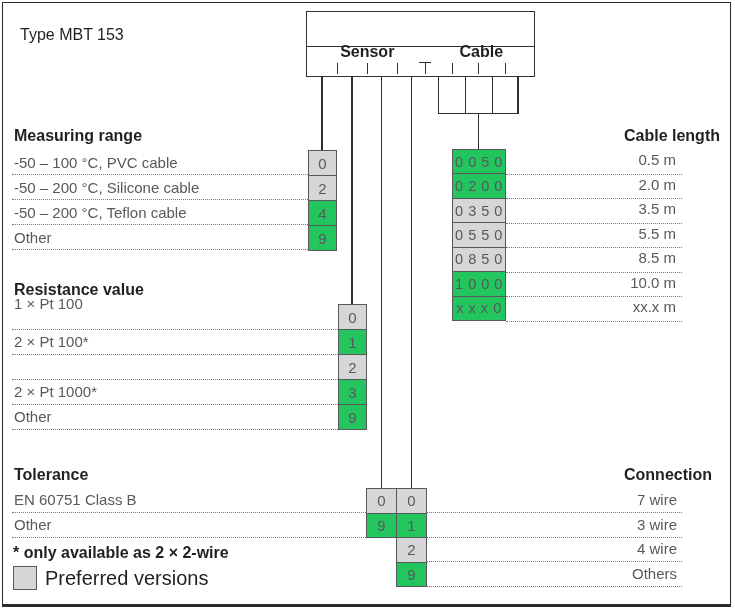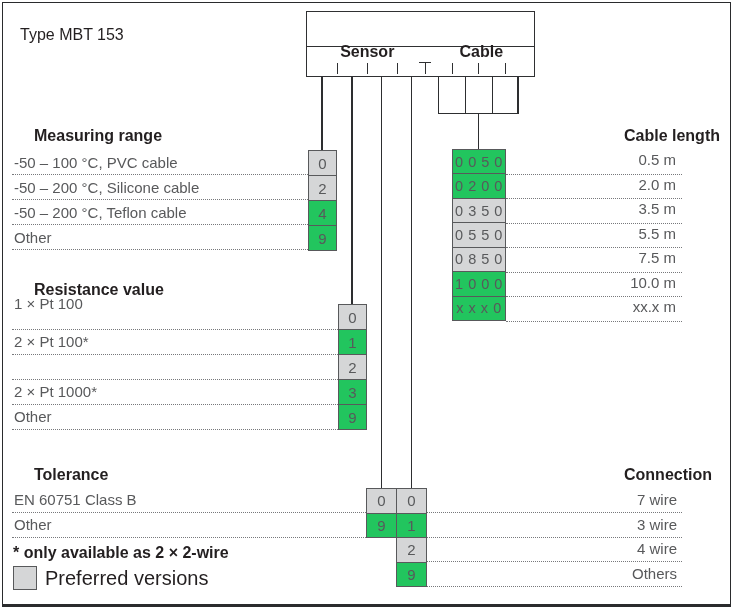--- a/index.html
+++ b/index.html
@@ -33,21 +33,20 @@
   .codebar { position:relative; height:27px; }
   .tick { position:absolute; bottom:0; width:1.5px; height:11px; background:#2f3032; }
   .tick-cap { position:absolute; bottom:11px; left:112px; width:12px; height:1.5px; background:#2f3032; }
   
   .vline { position:absolute; width:1.5px; background:#2d2e30; }
   .hline { position:absolute; height:1.5px; background:#2d2e30; }
   
   .sec-h {
     position:absolute; font-size:16px; font-weight:bold; color:var(--heading,#231f20);
     white-space:nowrap;
-    margin-left:20px;
   }
   
   .row-label {
     position:absolute; font-size:15px; color:var(--text-gray,#58595b);
     white-space:nowrap; line-height:25px; height:25px;
   }
   .row-label.rt { text-align:right; }
   
   .dot { position:absolute; height:0; border-top:1px dotted #77787b; }
   
@@ -138,21 +137,21 @@
     <div class="cell preferred">0 3 5 0</div>
     <div class="cell preferred">0 5 5 0</div>
     <div class="cell preferred">0 8 5 0</div>
     <div class="cell">1 0 0 0</div>
     <div class="cell">x x x 0</div>
   </div>
   <div class="row-label rt" style="right:59px;top:148px;height:24.5px;line-height:24.5px">0.5 m</div>
   <div class="row-label rt" style="right:59px;top:172.5px;height:24.5px;line-height:24.5px">2.0 m</div>
   <div class="row-label rt" style="right:59px;top:197px;height:24.5px;line-height:24.5px">3.5 m</div>
   <div class="row-label rt" style="right:59px;top:221.5px;height:24.5px;line-height:24.5px">5.5 m</div>
-  <div class="row-label rt" style="right:59px;top:246px;height:24.5px;line-height:24.5px">7.5 m</div>
+  <div class="row-label rt" style="right:59px;top:246px;height:24.5px;line-height:24.5px">8.5 m</div>
   <div class="row-label rt" style="right:59px;top:270.5px;height:24.5px;line-height:24.5px">10.0 m</div>
   <div class="row-label rt" style="right:59px;top:295px;height:24.5px;line-height:24.5px">xx.x m</div>
   <div class="dot" style="left:506px;top:173.5px;width:176px"></div>
   <div class="dot" style="left:506px;top:198px;width:176px"></div>
   <div class="dot" style="left:506px;top:222.5px;width:176px"></div>
   <div class="dot" style="left:506px;top:247px;width:176px"></div>
   <div class="dot" style="left:506px;top:271.5px;width:176px"></div>
   <div class="dot" style="left:506px;top:296px;width:176px"></div>
   <div class="dot" style="left:506px;top:320.5px;width:176px"></div>
 

